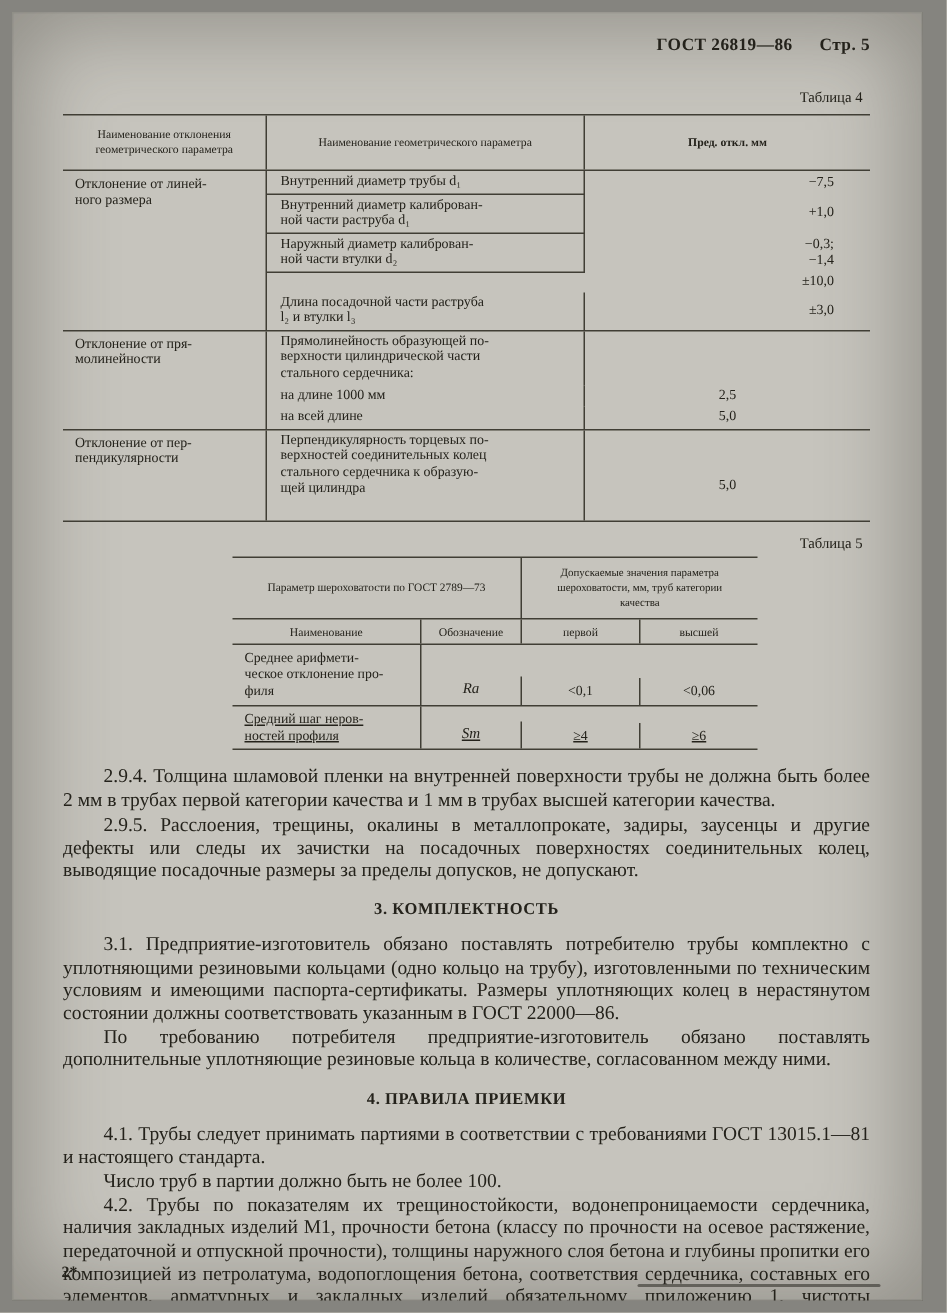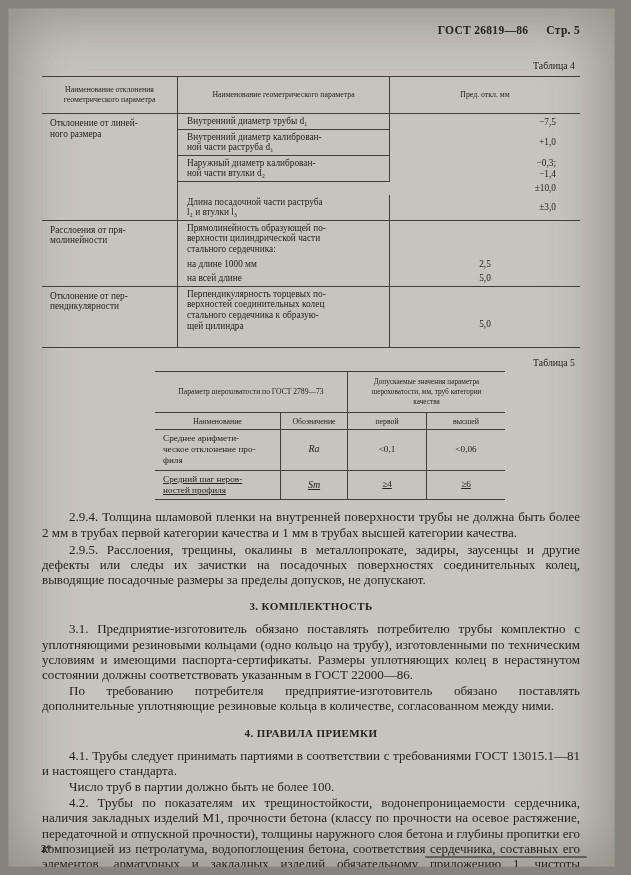--- a/index.html
+++ b/index.html
@@ -31,21 +31,21 @@
 
   
   .t4{margin-top:5px;border-top:1.5px solid var(--ln);border-bottom:1px solid var(--ln);
       font-size:9.3px;line-height:1.14;}
   .t4-row{display:flex;}
   .t4-c1{width:136px;border-right:1px solid var(--ln);}
   .t4-head{border-bottom:1px solid var(--ln);}
   .t4-head>div{display:flex;align-items:center;justify-content:center;text-align:center;
       font-size:7.8px;line-height:1.3;padding:3px 5px;min-height:36px;}
   .t4-h2{width:212px;border-right:1px solid var(--ln);}
-  .t4-h3{flex:1;}
+  .t4-h3{flex:1;font-weight:bold;}
   .t4-section+.t4-section{border-top:1px solid var(--ln);}
   .secname{padding:4px 4px 4px 8px;}
   .t4-mid{flex:1;display:flex;flex-direction:column;}
   .srow{display:flex;flex:1;}
   .sp{width:212px;border-right:1px solid var(--ln);padding:2px 5px 2px 9px;}
   .srow.u .sp{border-bottom:1px solid var(--ln);}
   .sv{flex:1;display:flex;align-items:center;justify-content:center;padding:1px 4px;}
   .sec1 .sv{justify-content:flex-end;padding-right:24px;text-align:right;}
   .sec3 .sp{padding-bottom:16px;}
   .sec3 .sv{align-items:flex-end;padding-bottom:18px;}
@@ -57,21 +57,21 @@
   .t5-hl{width:193px;border-right:1px solid var(--ln);display:flex;align-items:center;
       justify-content:center;text-align:left;font-size:7.6px;line-height:1.3;padding:3px 8px;}
   .t5-hr{flex:1;display:flex;align-items:center;justify-content:center;text-align:center;
       font-size:7.3px;line-height:1.35;padding:3px 4px;}
   .t5-r2{display:flex;border-bottom:1px solid var(--ln);font-size:7.8px;min-height:17px;}
   .t5-r2>div{display:flex;align-items:center;justify-content:center;padding:2px 3px;}
   .t5-cn{width:126px;border-right:1px solid var(--ln);}
   .t5-cs{width:67px;border-right:1px solid var(--ln);}
   .t5-v1{width:79px;border-right:1px solid var(--ln);}
   .t5-v2{flex:1;}
-  .t5-row{display:flex;border-bottom:1px solid var(--ln);font-size:9.2px;line-height:1.18;}
+  .t5-row{display:flex;border-bottom:1px solid var(--ln);font-size:9.2px;line-height:1.18;align-items:flex-end;}
   .t5-row:last-child{border-bottom:none;text-decoration:underline;}
   .t5-row>div{display:flex;align-items:center;justify-content:center;padding:3px 3px 4px;}
   .t5-row .t5-cn{justify-content:flex-start;text-align:left;padding-left:8px;}
   .it{font-style:italic;font-size:10px;}
 
   
   .para{font-size:13px;line-height:1.17;text-align:justify;text-indent:27px;}
   .p294{margin-top:9px;}
   .p295{margin-top:2px;}
   .p31b{margin-top:1px;}
@@ -127,21 +127,21 @@
         </div>
         <div class="srow">
           <div class="sp pre">Длина посадочной части раструба
 l₂ и втулки l₃</div>
           <div class="sv pre">±3,0</div>
         </div>
       </div>
     </div>
 
     <div class="t4-row t4-section sec2">
-      <div class="t4-c1 pre secname">Расслоения от пря-
+      <div class="t4-c1 pre secname">Отклонение от пря-
 молинейности</div>
       <div class="t4-mid">
         <div class="srow">
           <div class="sp pre">Прямолинейность образующей по-
 верхности цилиндрической части
 стального сердечника:</div>
           <div class="sv"></div>
         </div>
         <div class="srow">
           <div class="sp pre">на длине 1000 мм</div>

